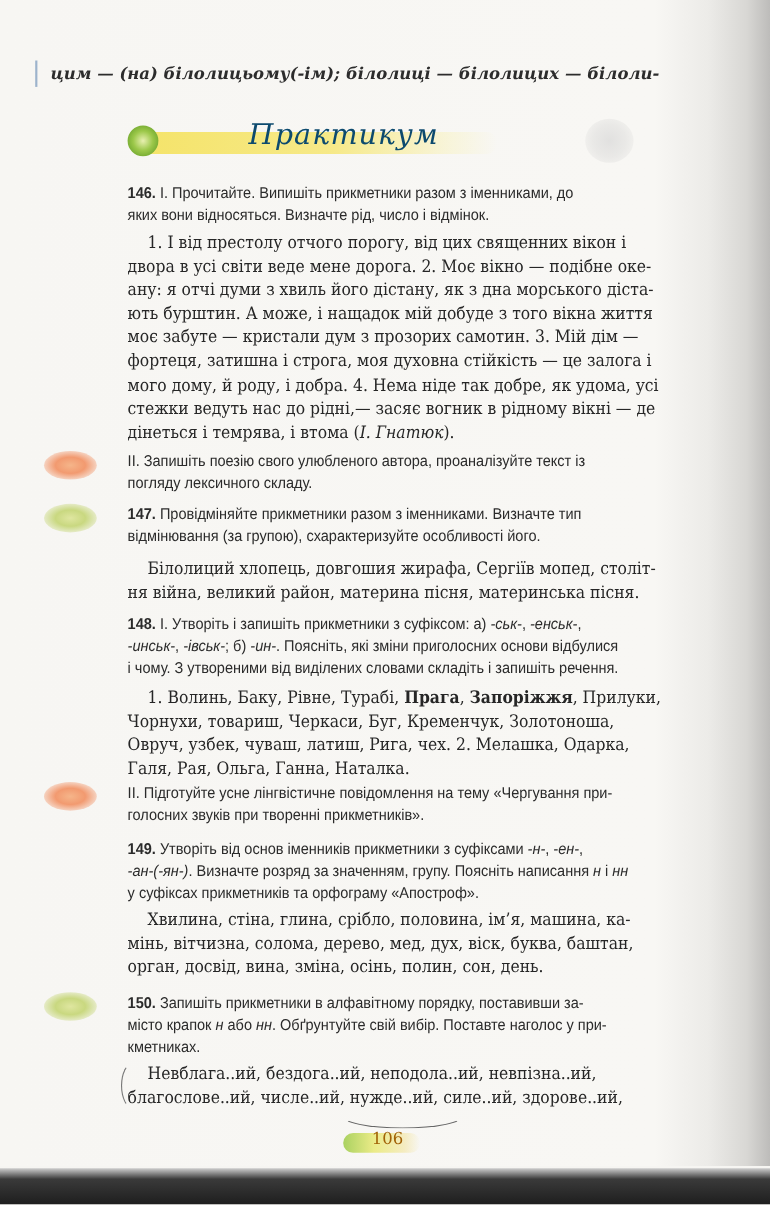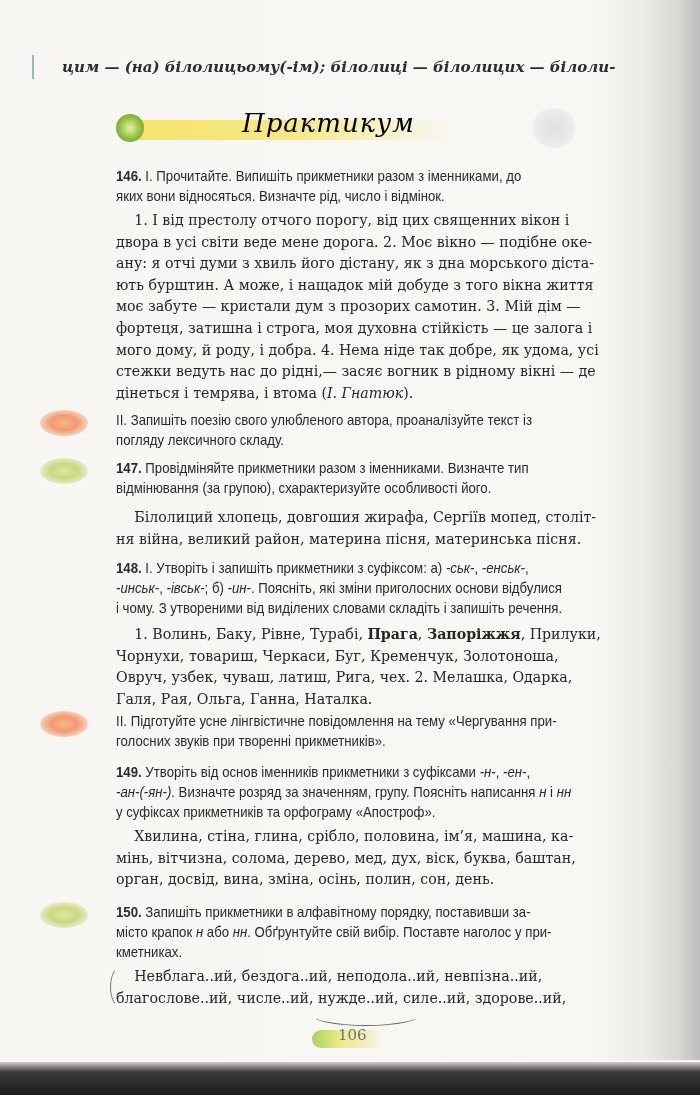--- a/index.html
+++ b/index.html
@@ -17,21 +17,21 @@
   .bottom-edge {
     position: absolute; left: 0; top: 1062px; width: 700px; height: 33px;
     background: linear-gradient(to bottom, #cfcfcf 0%, #3a3a3a 30%, #1e1e1e 100%);
   }
   .content { position: absolute; left: 0; top: 0; width: 700px; }
 
   .intro {
     position: absolute; left: 46px; top: 55px; width: 590px;
     font-family: "DejaVu Serif", serif; font-style: italic; font-weight: bold;
     font-size: 15px; line-height: 24px; color: #2c2c2c;
-    border-left: 2px solid #9db3cc; padding-left: 28px; margin-left: -14px;
+    border-left: 2px solid #9db3cc; padding-left: 12px; margin-left: -14px;
   }
   .intro p { margin: 0; white-space: nowrap; }
 
   .banner {
     position: absolute; left: 112px; top: 104px; width: 470px; height: 50px;
   }
   .banner-bar {
     position: absolute; left: 10px; top: 16px; width: 330px; height: 20px;
     background: linear-gradient(to right, rgba(244,224,80,0.85) 0%, rgba(246,230,110,0.8) 55%, rgba(248,240,170,0.4) 85%, rgba(248,245,220,0) 100%);
     border-radius: 10px;
@@ -40,23 +40,23 @@
     position: absolute; left: 4px; top: 10px; width: 28px; height: 28px;
     border-radius: 50%;
     background: radial-gradient(circle, #e8f0b0 0%, #9cc84a 45%, #7cb036 70%, rgba(124,176,54,0) 100%);
   }
   .banner-rose-right {
     position: absolute; left: 420px; top: 4px; width: 44px; height: 40px;
     border-radius: 50%;
     background: radial-gradient(circle, rgba(210,210,210,0.6) 0%, rgba(200,200,200,0.3) 50%, rgba(220,220,220,0) 100%);
   }
   .banner-title {
-    position: absolute; left: 130px; top: 4px;
+    position: absolute; left: 114px; top: 4px;
     font-family: "DejaVu Serif", serif; font-style: italic;
-    font-size: 26px; color: #000000; letter-spacing: 1px;
+    font-size: 26px; color: #0c4a6e; letter-spacing: 1px;
   }
 
   .task {
     position: absolute; left: 116px; width: 524px;
     font-family: "Liberation Sans", sans-serif;
     font-size: 14.2px; line-height: 20px; color: #2b2b2b;
     transform: scaleX(0.93); transform-origin: left top;
   }
   .task .num { font-weight: bold; }
   .task i { font-style: italic; }
@@ -94,21 +94,21 @@
     position: absolute; left: 312px; top: 1024px;
     width: 72px; height: 28px;
   }
   .page-number-bg {
     position: absolute; left: 0; top: 6px; width: 70px; height: 18px;
     border-radius: 9px;
     background: linear-gradient(to right, rgba(150,200,60,0.8) 0%, rgba(230,230,90,0.7) 40%, rgba(240,220,120,0.4) 80%, rgba(240,220,120,0) 100%);
   }
   .page-number-text {
     position: absolute; left: 26px; top: 2px;
-    font-family: "DejaVu Serif", serif; font-size: 15px; color: #737373;
+    font-family: "DejaVu Serif", serif; font-size: 15px; color: #a16207;
   }
 </style>
 </head>
 <body>
 
 <div class="page"></div>
 <div class="bottom-edge"></div>
 
 <div class="content">
 

